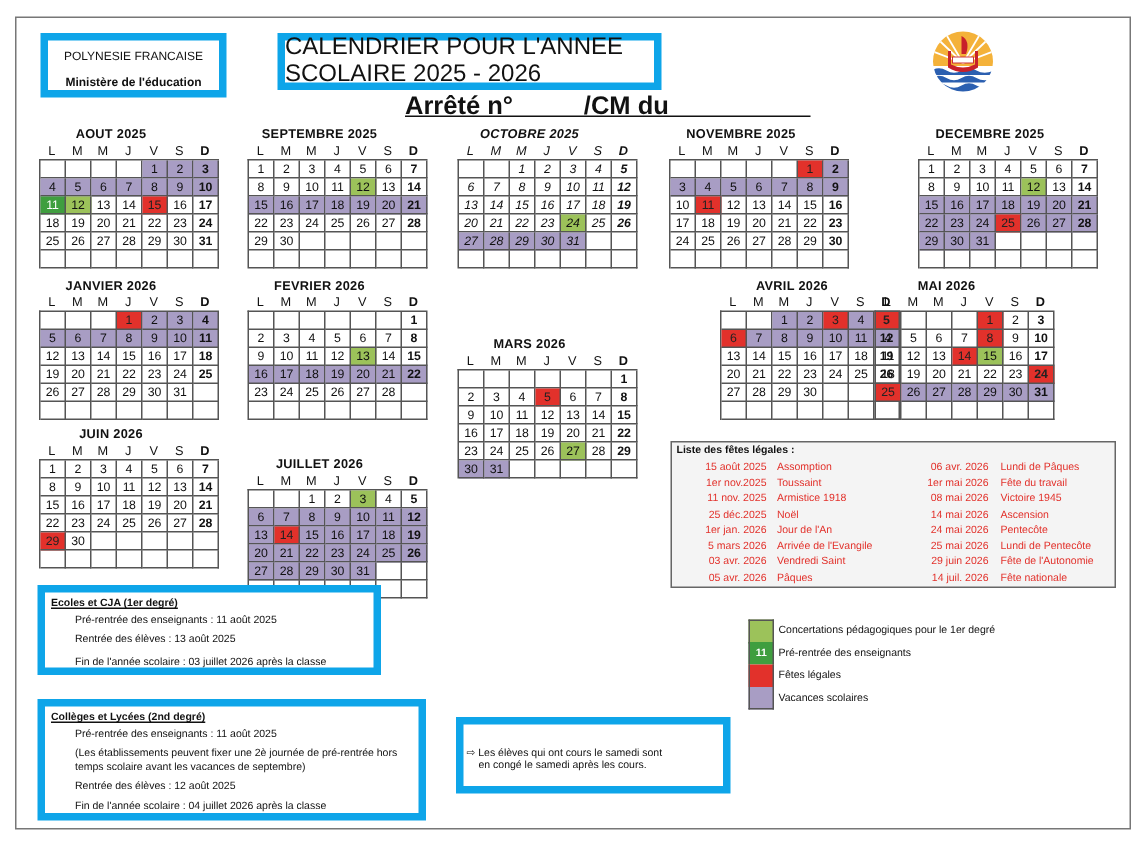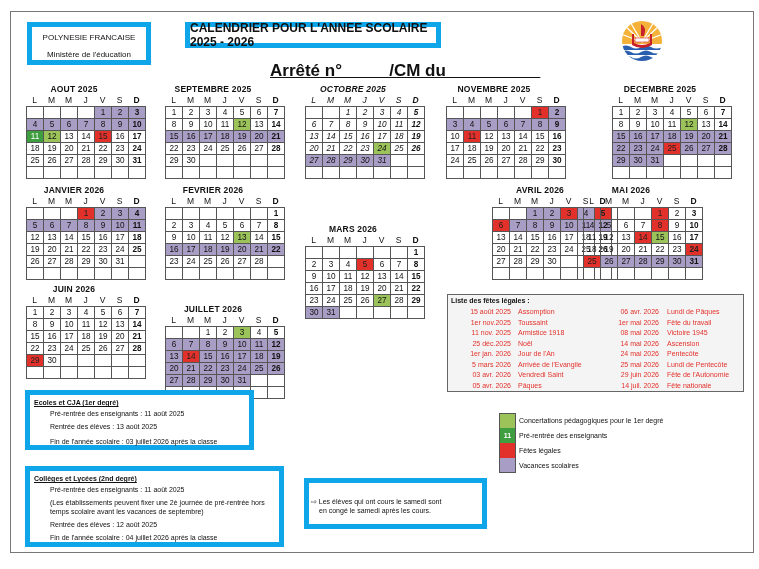--- a/index.html
+++ b/index.html
@@ -1,22 +1,22 @@
 <!DOCTYPE html>
 <html><head>
 <meta charset="utf-8">
 <style>
   html,body{margin:0;padding:0;background:#fff;}
   body{width:759px;height:569px;position:relative;font-family:"Liberation Sans",sans-serif;color:#111;overflow:hidden;}
   .frame{position:absolute;left:10px;top:11px;width:744px;height:542px;border:1px solid #777;box-sizing:border-box;}
   .box{position:absolute;border:5px solid #0ea5e9;box-sizing:border-box;background:#fff;}
   .org{left:27px;top:22px;width:124px;height:43px;font-size:8px;text-align:center;}
   .org .l1{margin-top:6px;}
-  .org .l2{margin-top:8px;font-weight:normal;text-align:center;}
-  .title-box{left:185px;top:22px;width:256px;height:26px;font-size:12px;font-weight:bold;display:flex;align-items:center;justify-content:center;}
+  .org .l2{margin-top:8px;font-weight:bold;text-align:center;}
+  .title-box{left:185px;top:22px;width:256px;height:38px;font-size:16px;font-weight:normal;display:flex;align-items:center;justify-content:center;}
   .arrete{position:absolute;left:270px;top:61px;font-size:17px;font-weight:bold;text-decoration:underline;white-space:pre;}
   .logo{position:absolute;left:621px;top:20px;width:42px;height:42px;}
   .month{position:absolute;width:96px;}
   .mname{text-align:center;font-size:8.5px;font-weight:bold;height:12px;line-height:12px;letter-spacing:0.2px;}
   .dow{display:grid;grid-template-columns:repeat(7,17px);font-size:8.5px;text-align:center;height:11px;line-height:11px;}
   .dow .sun{font-weight:bold;}
   .grid{display:grid;grid-template-columns:repeat(7,17px);border-top:1px solid #555;border-left:1px solid #555;width:120px;box-sizing:border-box;}
   .cell{height:12px;line-height:12px;font-size:8.2px;text-align:center;border-right:1px solid #555;border-bottom:1px solid #555;box-sizing:border-box;}
   .cell.sun{font-weight:bold;}
   .vac{background:#a89dc4;}
@@ -527,21 +527,21 @@
         <div class="cell sun">29</div>
         <div class="cell vac">30</div>
         <div class="cell vac">31</div>
         <div class="cell"></div>
         <div class="cell"></div>
         <div class="cell"></div>
         <div class="cell"></div>
         <div class="cell sun"></div>
       </div>
     </div>
-    <div class="month" style="left: 458px; top: 184px; padding-left: 34px;">
+    <div class="month" style="left: 446px; top: 184px; padding-left: 34px;">
       <div class="mname">AVRIL  2026</div>
       <div class="dow">
         <span>L</span>
         <span>M</span>
         <span>M</span>
         <span>J</span>
         <span>V</span>
         <span>S</span>
         <span class="sun">D</span>
       </div>

